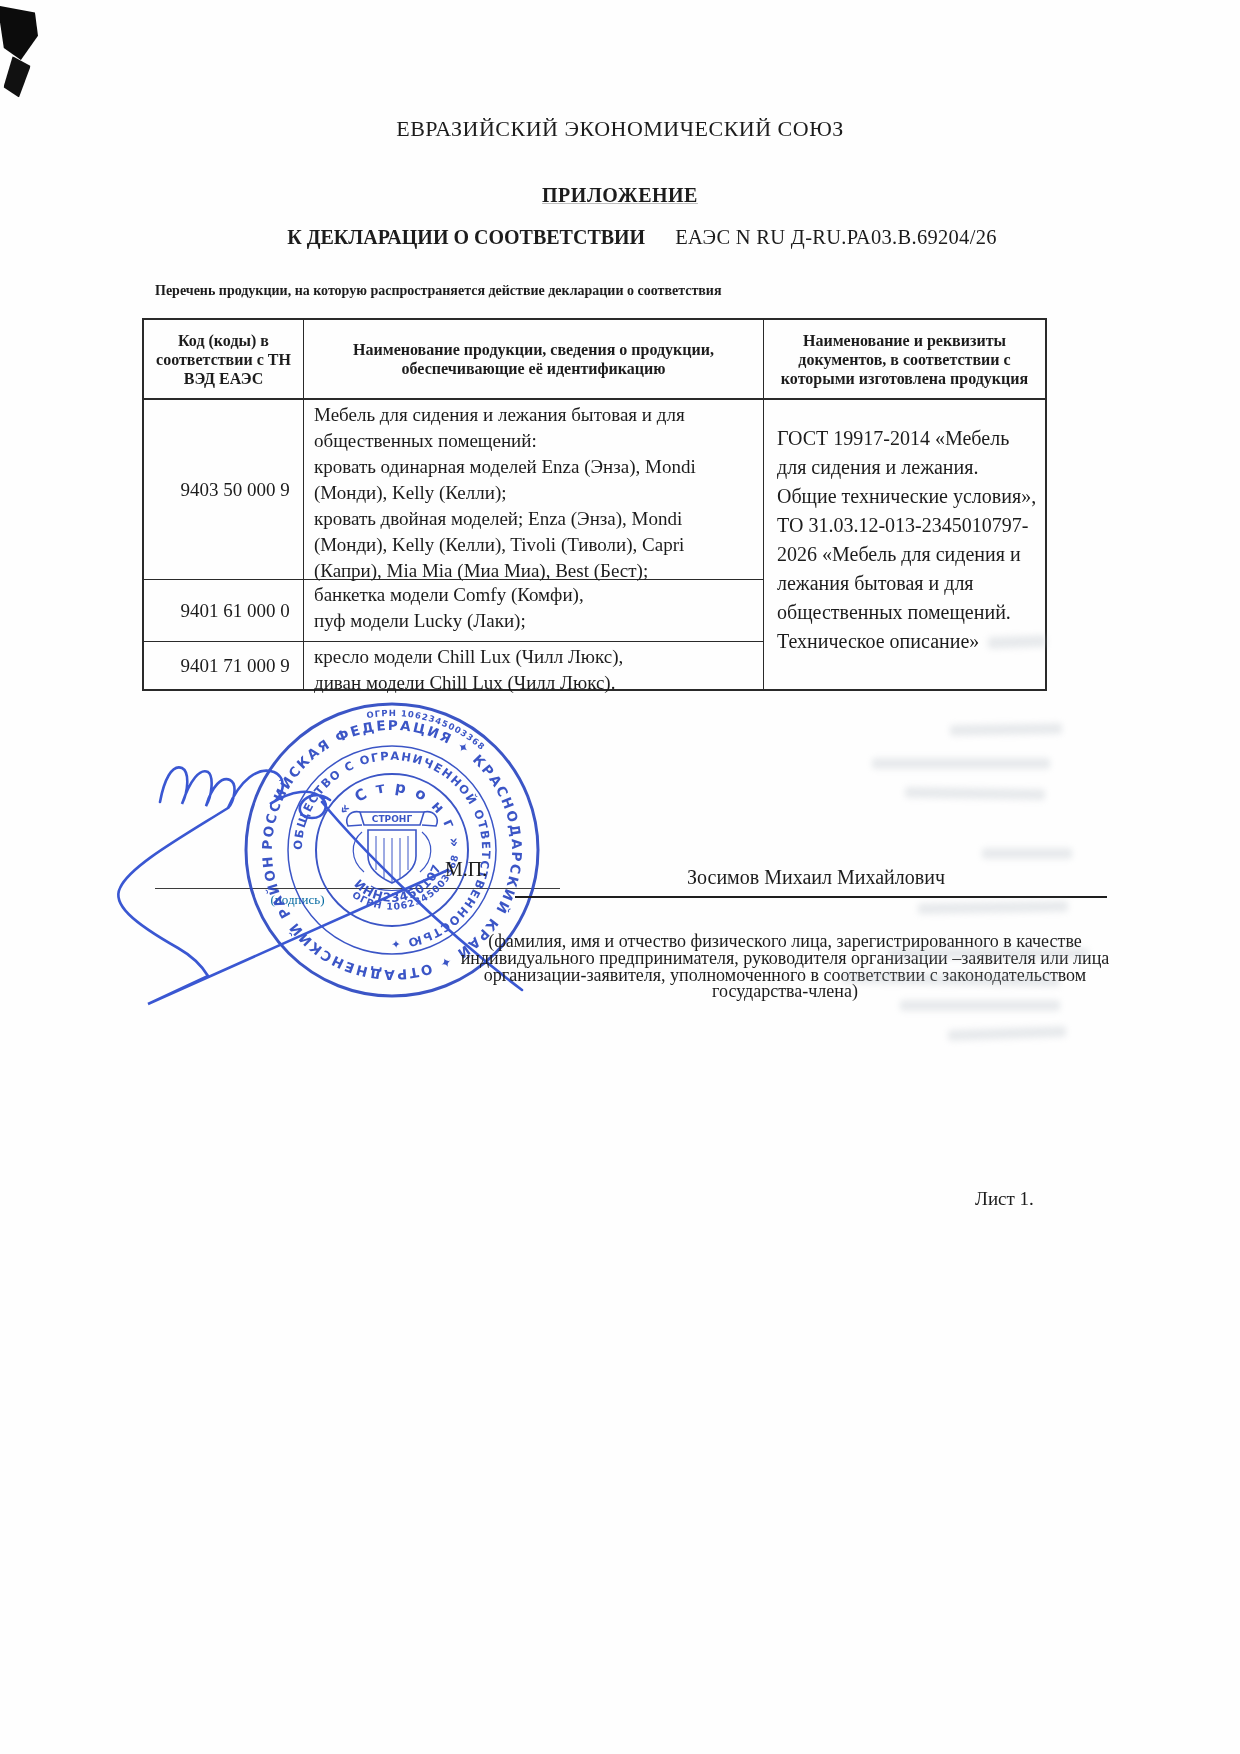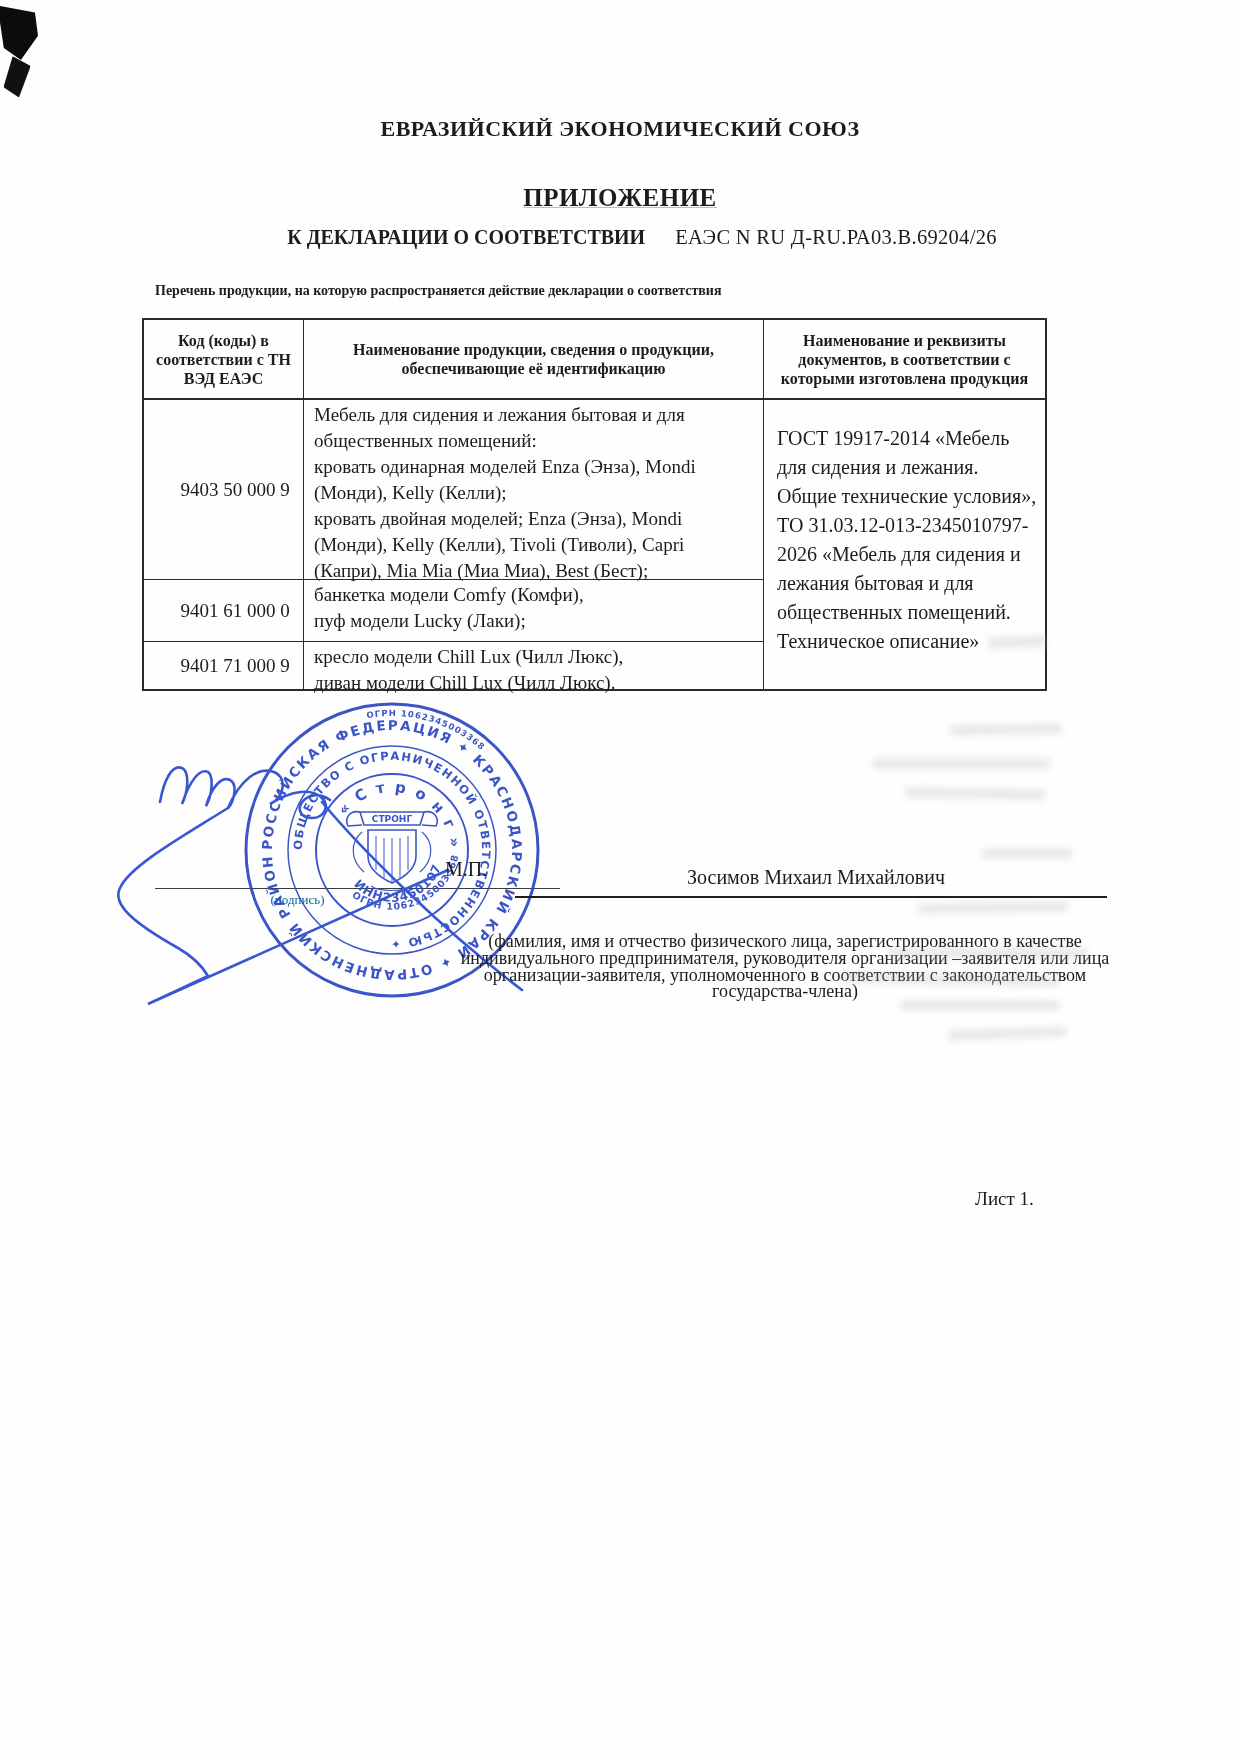--- a/index.html
+++ b/index.html
@@ -7,23 +7,23 @@
     position:relative;width:1240px;height:1754px;background:#fefefe;overflow:hidden;
     font-family:"Liberation Serif","DejaVu Serif",serif;color:#1c1c1c;
   }
   
   .scan-mark1{position:absolute;left:0;top:6px;width:38px;height:54px;background:#0c0c0c;
     clip-path:polygon(0 0,92% 12%,100% 55%,55% 100%,10% 78%,0 30%);}
   .scan-mark2{position:absolute;left:5px;top:57px;width:24px;height:40px;background:#111;
     clip-path:polygon(20% 0,100% 18%,70% 100%,0 80%);transform:rotate(8deg);}
   
   .title{position:absolute;top:116px;left:0;width:1240px;text-align:center;
-    font-size:22px;font-weight:bold;letter-spacing:.5px;}
+    font-size:22px;font-weight:normal;letter-spacing:.5px;}
   .subtitle{position:absolute;top:184px;left:0;width:1240px;text-align:center;
-    font-size:25px;font-weight:bold;letter-spacing:.5px;text-decoration:underline solid rgba(0,0,0,.25) 1px;}
+    font-size:20px;font-weight:bold;letter-spacing:.5px;text-decoration:underline solid rgba(0,0,0,.25) 1px;}
   .decl-row{position:absolute;top:226px;left:0;width:1240px;display:flex;
     justify-content:center;gap:30px;transform:translateX(14px);}
   .decl-label{font-size:20px;font-weight:bold;margin-left:16px;}
   .decl-number{font-size:20.5px;font-weight:normal;letter-spacing:.3px;}
   .list-caption{position:absolute;top:283px;left:155px;width:900px;
     font-size:14px;font-weight:bold;}
   
   .products-table{position:absolute;left:142px;top:318px;
     display:grid;grid-template-columns:160px 460px 281px;
     grid-template-rows:80px 180px 62px 47px;

